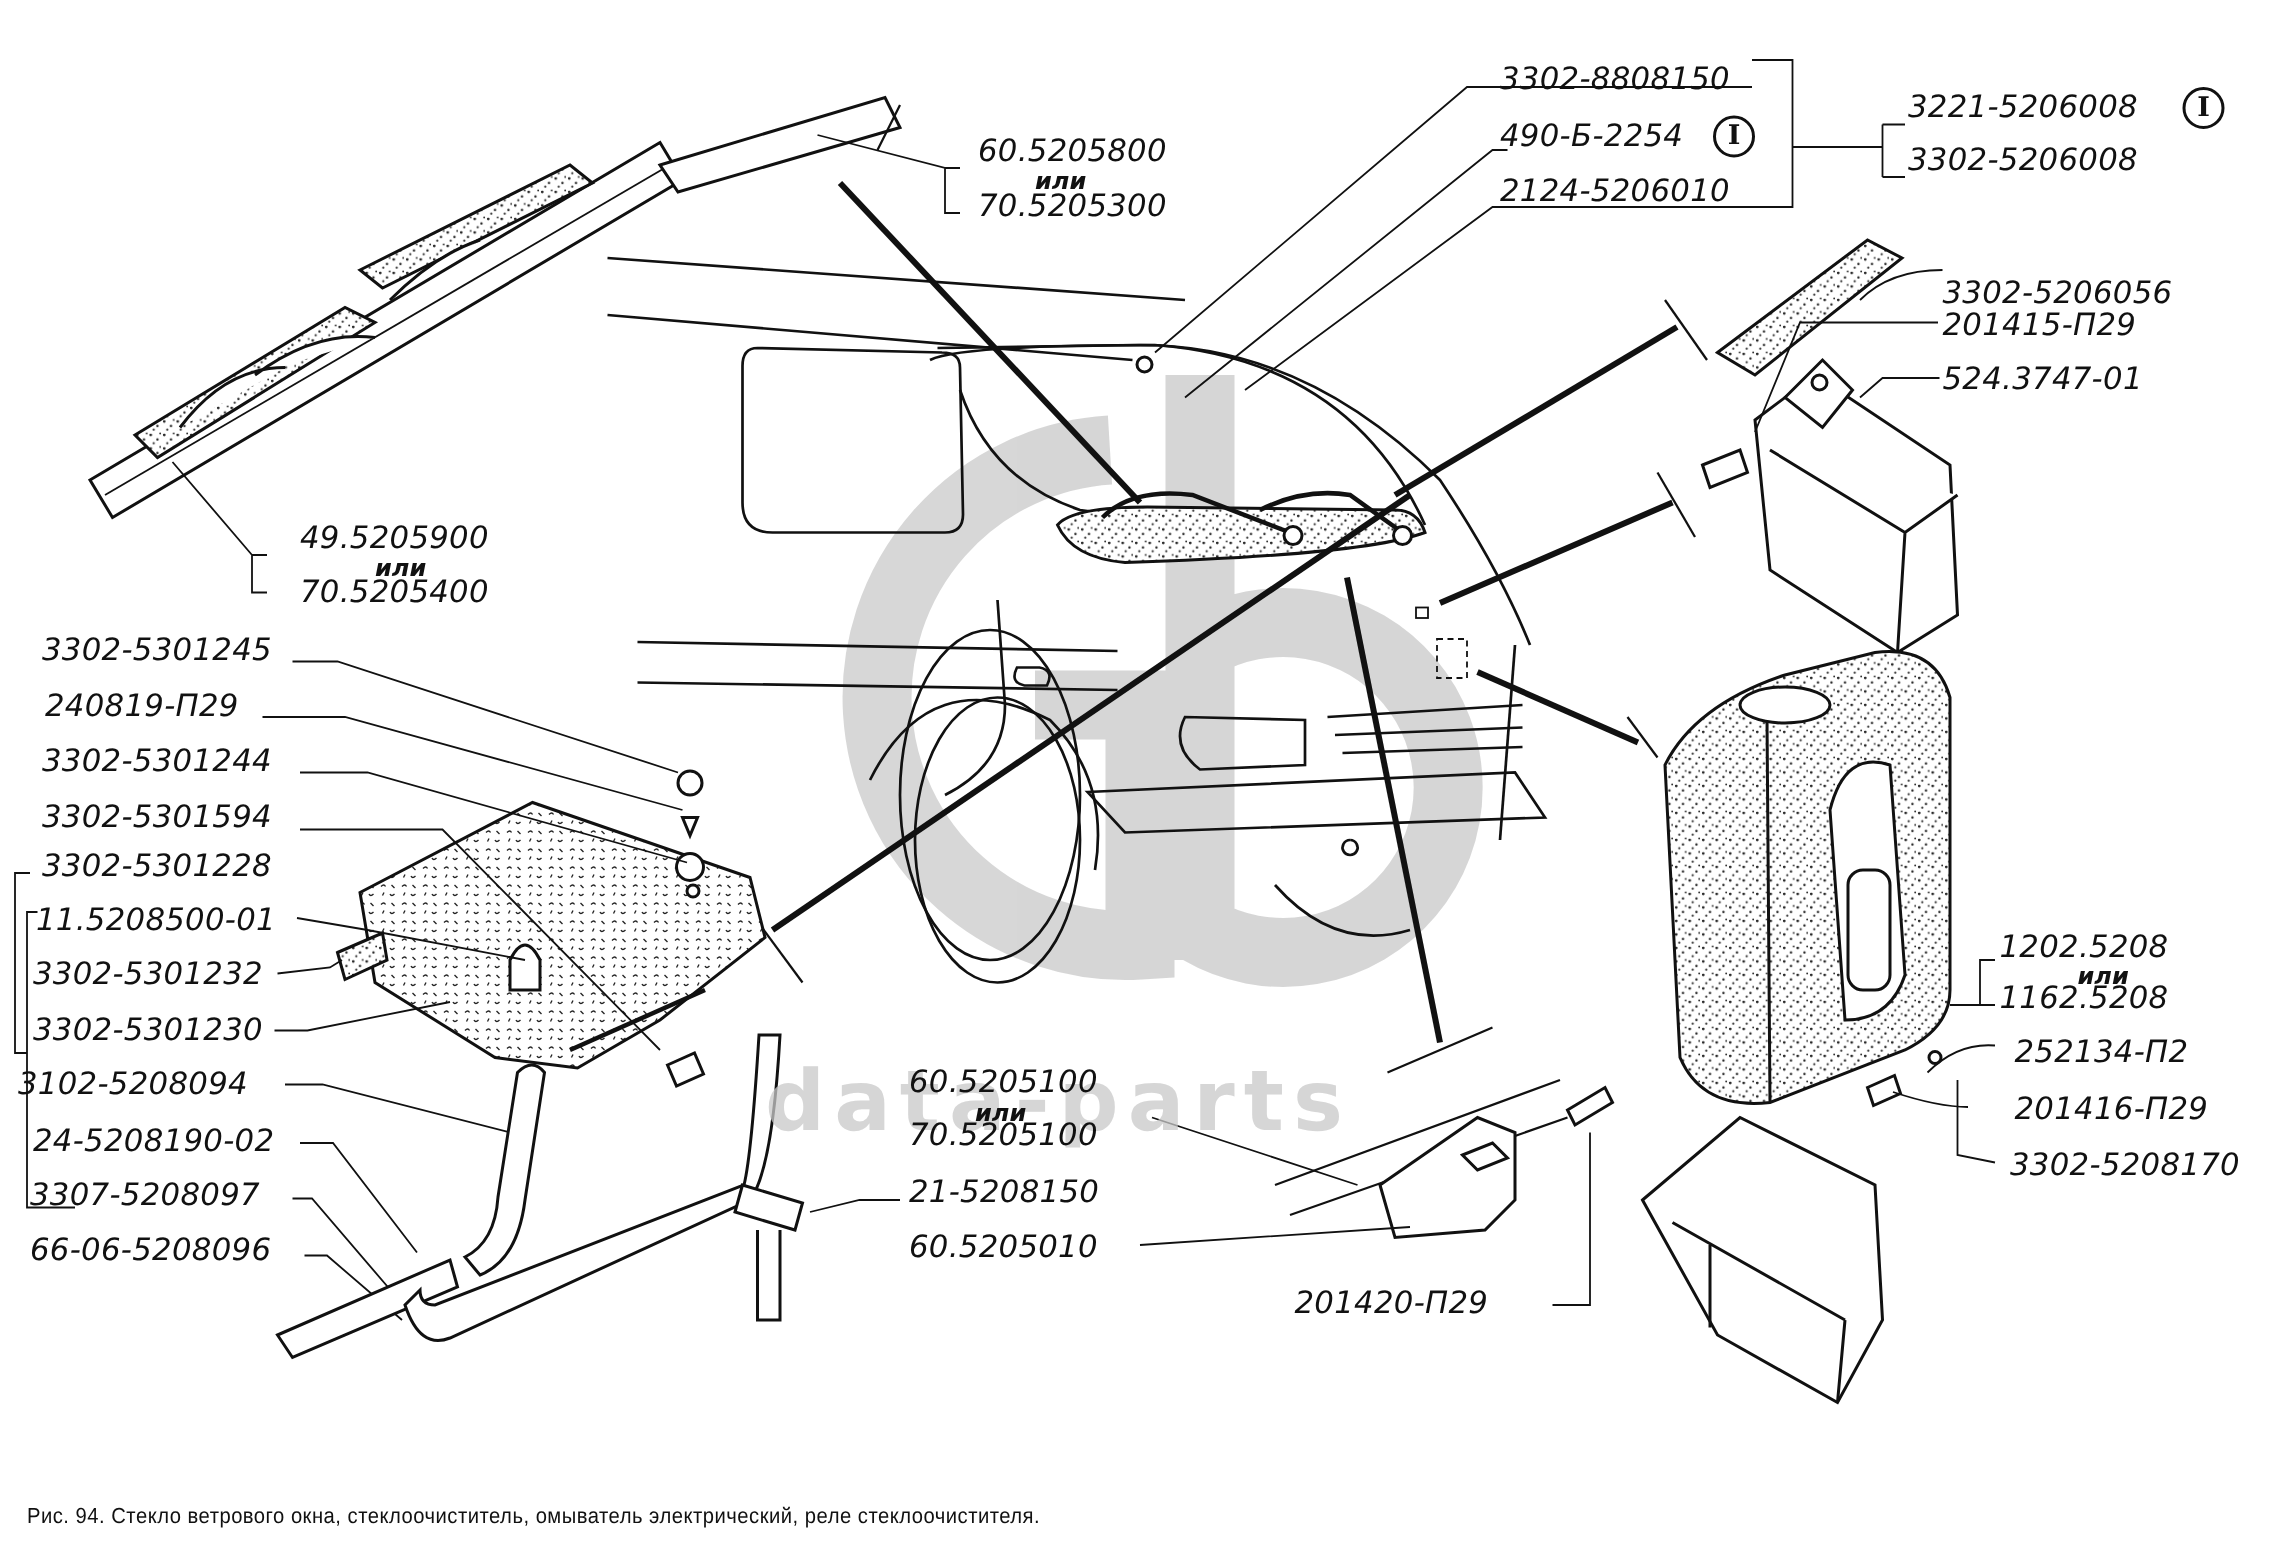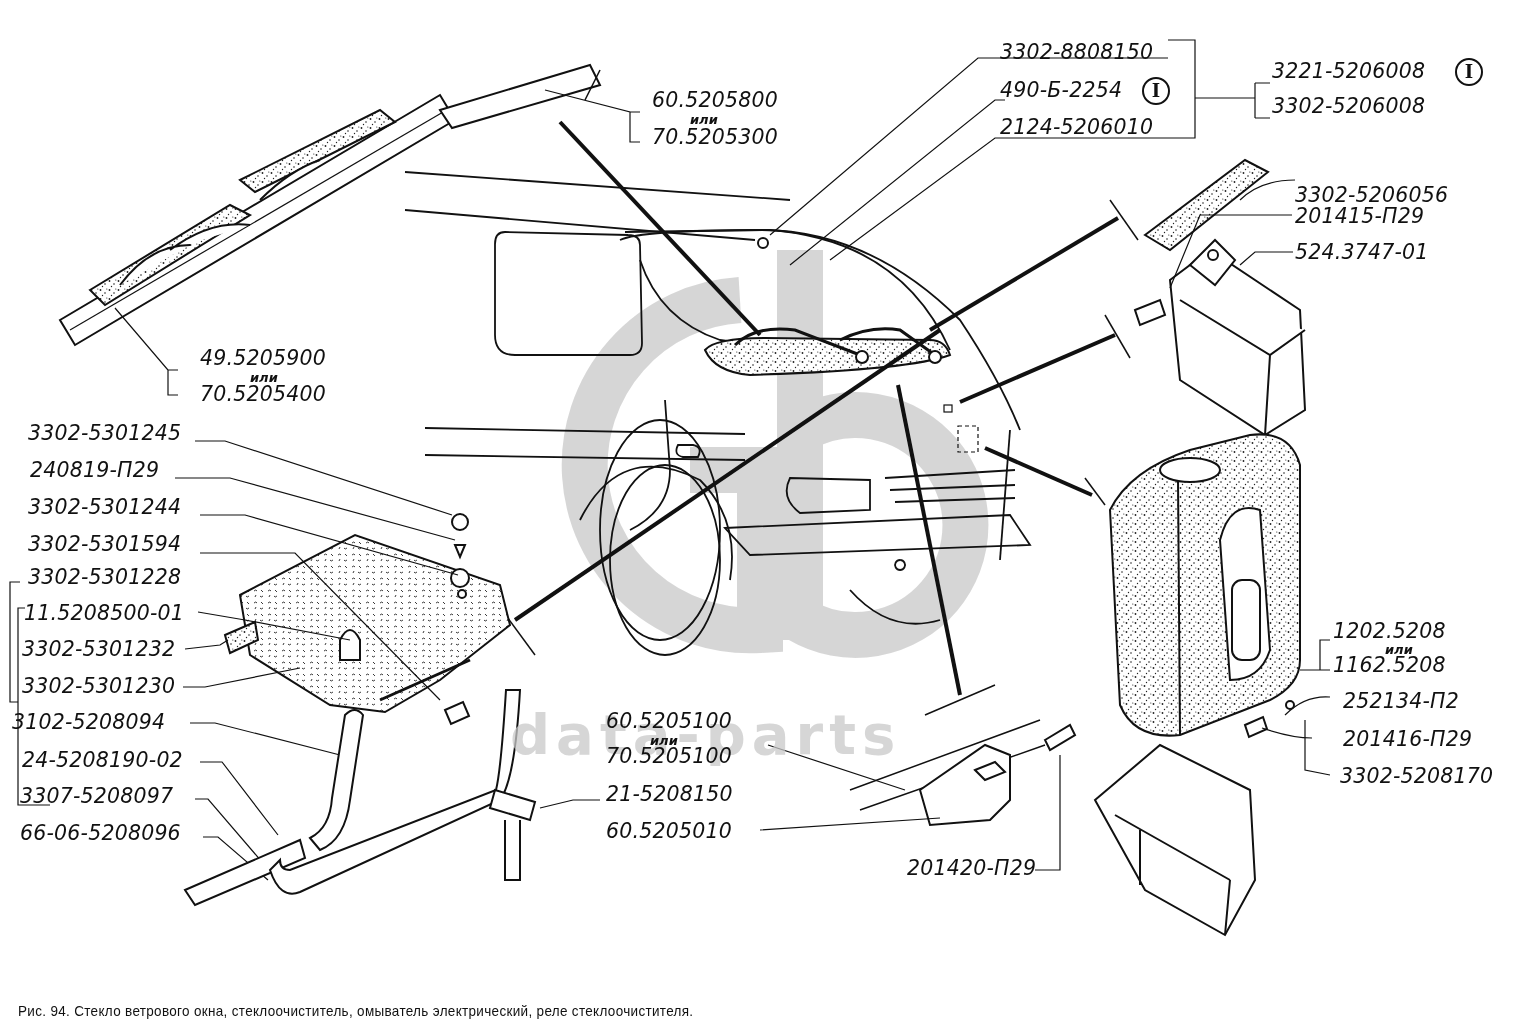--- a/index.html
+++ b/index.html
@@ -1,19 +1,19 @@
 <!DOCTYPE html>
 <html><head>
 <meta charset="utf-8">
 <style>
   html, body { margin:0; padding:0; background:#ffffff; }
   body { width:1516px; height:1035px; position:relative; overflow:hidden; font-family:"Liberation Sans", sans-serif; }
   #art { position:absolute; left:0; top:0; width:1516px; height:1035px; }
   .lbl { position:absolute; font-family:"DejaVu Sans", sans-serif; font-style:italic; font-size:20.5px; color:#111; white-space:nowrap; letter-spacing:0.2px; line-height:1; }
-  .ili { position:absolute; font-family:"DejaVu Sans", sans-serif; font-style:italic; font-weight:bold; font-size:13px; color:#111; line-height:1; }
+  .ili { position:absolute; font-family:"DejaVu Sans", sans-serif; font-style:italic; font-weight:bold; font-size:16px; color:#111; line-height:1; }
   .circ { position:absolute; width:24px; height:24px; border:2px solid #111; border-radius:50%; font-family:"DejaVu Serif", serif; font-size:18px; font-weight:bold; text-align:center; line-height:24px; color:#111; }
   .caption { position:absolute; left:18px; top:1003px; font-family:"Liberation Sans", sans-serif; font-size:14.5px; color:#111; letter-spacing:0.35px; transform:scaleX(0.93); transform-origin:left; white-space:nowrap; }
   .wm { position:absolute; font-family:"DejaVu Sans", sans-serif; font-weight:bold; color:rgba(200,200,200,0.75); font-size:56px; left:510px; top:702px; letter-spacing:6px;text-align:center; }
 </style>
 </head>
 <body>
 
 <svg id="art" viewBox="0 0 1516 1035" xmlns="http://www.w3.org/2000/svg">
   <defs>
     <pattern id="speckle" width="9" height="9" patternUnits="userSpaceOnUse">
@@ -212,21 +212,21 @@
 <div class="lbl" style="left:12px;top:712px">3102-5208094</div>
 <div class="lbl" style="left:22px;top:750px">24-5208190-02</div>
 <div class="lbl" style="left:20px;top:786px">3307-5208097</div>
 <div class="lbl" style="left:20px;top:823px">66-06-5208096</div>
 
 <div class="lbl" style="left:606px;top:711px">60.5205100</div>
 <div class="ili" style="left:650px;top:734px">или</div>
 <div class="lbl" style="left:606px;top:746px">70.5205100</div>
 <div class="lbl" style="left:606px;top:784px">21-5208150</div>
 <div class="lbl" style="left:606px;top:821px">60.5205010</div>
-<div class="lbl" style="left:907px;top:858px">201420-П29</div>
+<div class="lbl" style="left:863px;top:858px">201420-П29</div>
 
 <div class="lbl" style="left:1333px;top:621px">1202.5208</div>
 <div class="ili" style="left:1385px;top:643px">или</div>
 <div class="lbl" style="left:1333px;top:655px">1162.5208</div>
 <div class="lbl" style="left:1343px;top:691px">252134-П2</div>
 <div class="lbl" style="left:1343px;top:729px">201416-П29</div>
 <div class="lbl" style="left:1340px;top:766px">3302-5208170</div>
 
 <div class="caption">Рис. 94. Стекло ветрового окна, стеклоочиститель, омыватель электрический, реле стеклоочистителя.</div>
 

